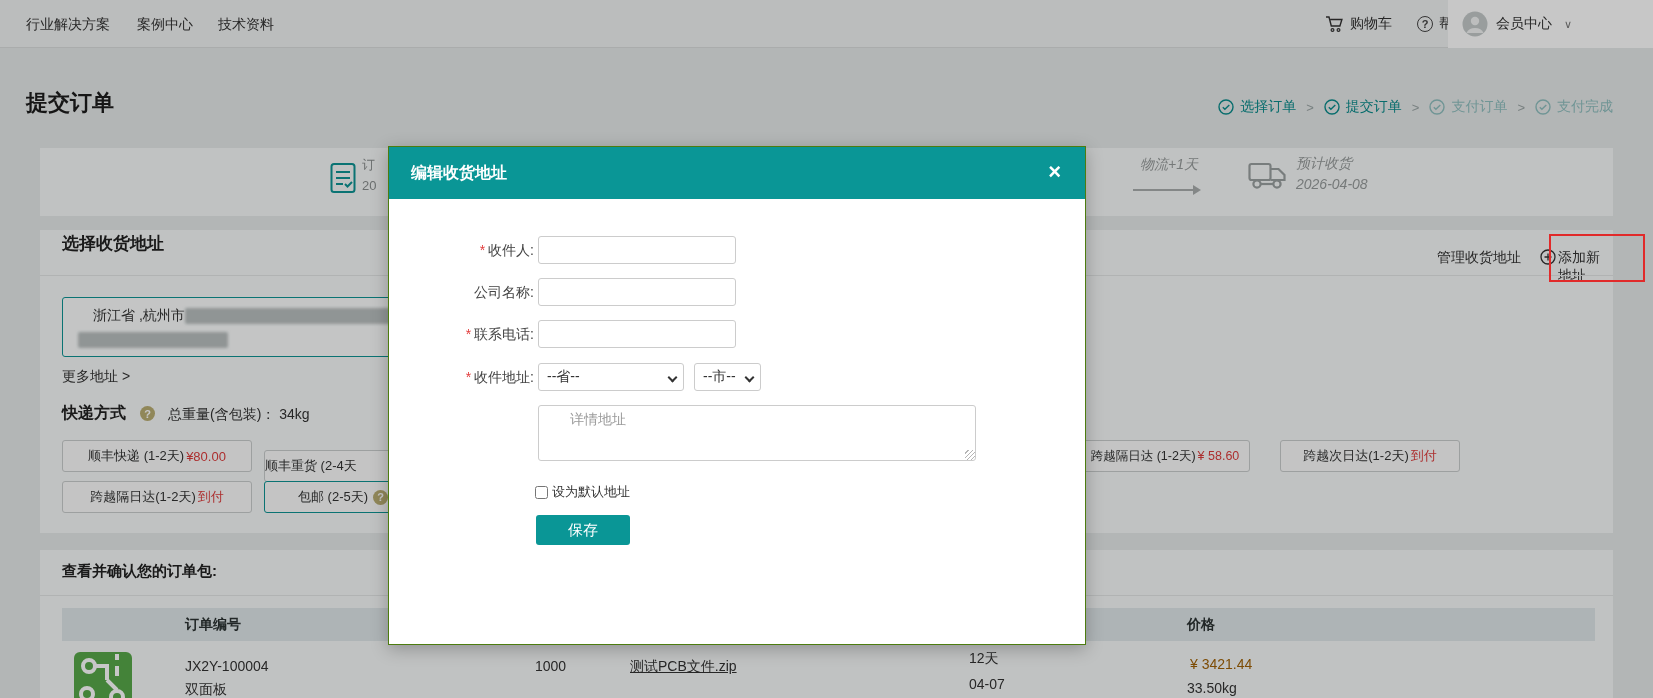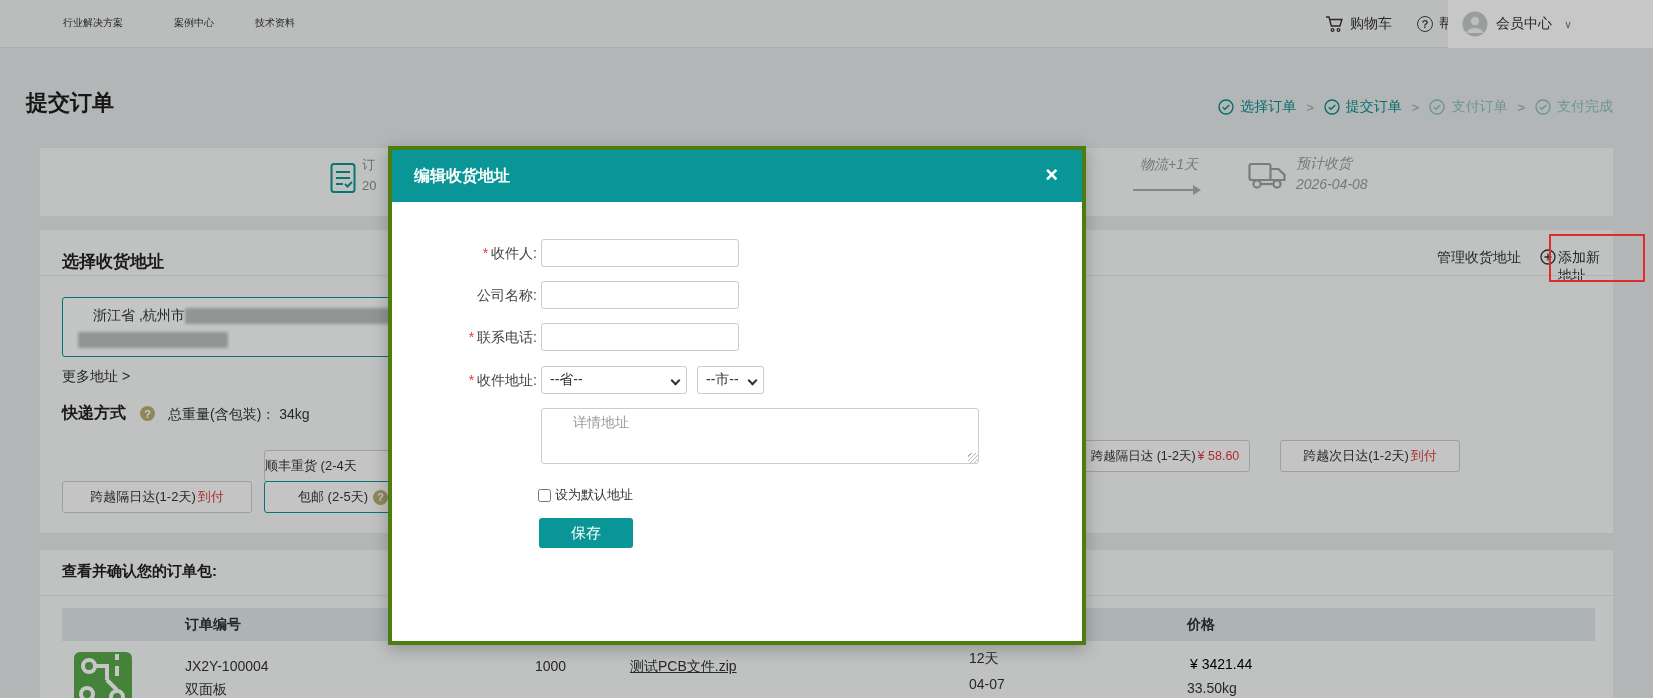--- a/index.html
+++ b/index.html
@@ -8,21 +8,21 @@
     position:relative; width:1653px; height:698px; overflow:hidden;
     font-family:"Liberation Sans","DejaVu Sans",sans-serif;
     background:#e6e9e9; color:#333;
   }
   .abs { position:absolute; }
   .nowrap { white-space:nowrap; }
 
   
   .navbar { position:absolute; left:0; top:0; width:1653px; height:48px;
             background:#f0f2f2; border-bottom:1px solid #dadddd; }
-  .nav-link { position:absolute; top:16px; font-size:10px; color:#333; cursor:pointer;margin-left:37px; }
+  .nav-link { position:absolute; top:16px; font-size:14px; color:#333; cursor:pointer; }
   .nav-right-item { position:absolute; top:0; height:48px; display:flex; align-items:center; gap:6px;
                     font-size:14px; color:#333; cursor:pointer; }
   .member-box { position:absolute; left:1448px; top:0; width:205px; height:48px;
                 background:#ffffff; display:flex; align-items:center; gap:8px; padding-left:14px;
                 font-size:14px; color:#333; cursor:pointer; }
   .chev { font-size:11px; color:#777; margin-left:4px; }
 
   
   .page-title { position:absolute; left:26px; top:88px; font-size:22px; font-weight:bold; color:#1d1d1d; }
   .steps { position:absolute; right:40px; top:98px; display:flex; align-items:center; gap:10px;
@@ -56,26 +56,26 @@
   .q-icon { display:inline-flex; width:15px; height:15px; border-radius:50%; background:#b9ad72;
             color:#fff; font-size:11px; font-weight:bold; align-items:center; justify-content:center; }
   .q-ring { display:inline-flex; width:16px; height:16px; border-radius:50%; border:1.5px solid #444;
             color:#444; font-size:11px; font-weight:bold; align-items:center; justify-content:center; }
 
   
   .tbl-head { position:absolute; left:62px; top:608px; width:1533px; height:33px; background:#dfe7e9; }
   .tbl-head-label { position:absolute; top:616px; font-size:14px; font-weight:bold; color:#2c3333; }
   .cell { position:absolute; font-size:14px; color:#333; }
   .file-link { text-decoration:underline; cursor:pointer; }
-  .price-teal { color:#000000; }
+  .price-teal { color:#a16207; }
 
   
   .overlay { position:absolute; inset:0; background:rgba(0,0,0,0.22); z-index:5; }
   .modal { position:absolute; left:388px; top:146px; width:698px; height:499px; z-index:10;
-           background:#ffffff; border:4px solid #4d7c0f; box-shadow:0 4px 16px rgba(0,0,0,0.25); }
+           background:#ffffff; border:1px solid #4d7c0f; box-shadow:0 4px 16px rgba(0,0,0,0.25); }
   .modal-header { position:relative; height:52px; background:#0a9696; }
   .modal-title { position:absolute; left:22px; top:16px; color:#fff; font-size:16px; font-weight:bold; }
   .modal-close { position:absolute; right:24px; top:12px; color:#fff; font-size:22px; font-weight:bold;
                  cursor:pointer; line-height:26px; }
   .m-label { position:absolute; left:0; width:145px; text-align:right; font-size:14px; color:#444;
              line-height:28px; white-space:nowrap; }
   .req { color:#e23c3c; margin-right:3px; }
   .m-input { position:absolute; left:149px; width:198px; height:28px; border:1px solid #ccc;
              border-radius:3px; background:#fff; font-size:14px; padding:0 8px; outline:none; }
   .fake-select { position:absolute; height:28px; border:1px solid #ccc; border-radius:3px;
@@ -185,21 +185,21 @@
       <path d="M22.5 9 h8 l6 6 v5 h-14" fill="none" stroke="#9aa0a0" stroke-width="2.2"></path>
       <circle cx="9" cy="24" r="3.6" fill="none" stroke="#9aa0a0" stroke-width="2.2"></circle>
       <circle cx="29" cy="24" r="3.6" fill="none" stroke="#9aa0a0" stroke-width="2.2"></circle>
       <path d="M12.6 24 h12.8" stroke="#9aa0a0" stroke-width="2.2"></path>
     </svg>
     <span class="abs strip-gray" style="left:1256px;top:7px">预计收货</span>
     <span class="abs strip-gray" style="left:1256px;top:28px">2026-04-08</span>
   </div>
 
   <div class="card" style="left:40px;top:230px;width:1573px;height:303px">
-    <span class="abs sec-title" style="left:22px;top:20px">选择收货地址</span>
+    <span class="abs sec-title" style="left:22px;top:2px">选择收货地址</span>
 
     <span class="abs link-dark" style="left:1397px;top:19px">管理收货地址</span>
     <svg class="abs" style="left:1500px;top:19px" width="16" height="16" viewBox="0 0 16 16">
       <circle cx="8" cy="8" r="7" fill="none" stroke="#333" stroke-width="1.3"></circle>
       <path d="M8 4.5 v7 M4.5 8 h7" stroke="#333" stroke-width="1.3"></path>
     </svg>
     <span class="abs link-dark" style="left:1518px;top:19px">添加新地址</span>
 
     <div class="divider" style="top:45px"></div>
 
@@ -208,20 +208,24 @@
       <div class="redact" style="left:122px;top:10px;width:232px;height:16px"></div>
       <div class="redact" style="left:15px;top:34px;width:150px;height:16px"></div>
     </div>
 
     <span class="abs link-dark" style="left:22px;top:138px">更多地址 &gt;</span>
 
     <span class="abs" style="left:22px;top:173px;font-size:16px;font-weight:bold;color:#222">快递方式</span>
     <span class="abs q-icon" style="left:100px;top:176px">?</span>
     <span class="abs nowrap" style="left:128px;top:176px;font-size:14px;color:#333;font-weight:500">总重量(含包装)： 34kg</span>
 
+    <div class="ship-btn" style="left:22px;top:210px;width:190px">
+      <span>顺丰快递 (1-2天)</span>
+        <span class="price">¥80.00</span>
+    </div>
     <div class="ship-btn" style="left:224px;top:220px;width:220;justify-content:flex-start;width:220px">
       <span>顺丰重货 (2-4天</span>
     </div>
     <div class="ship-btn" style="left:1040px;top:210px;width:170px;font-size:12.5px">
       <span>跨越隔日达 (1-2天)</span>
         <span class="price">¥ 58.60</span>
     </div>
     <div class="ship-btn" style="left:1240px;top:210px;width:180px">
       <span>跨越次日达(1-2天)</span>
         <span class="price">到付</span>

